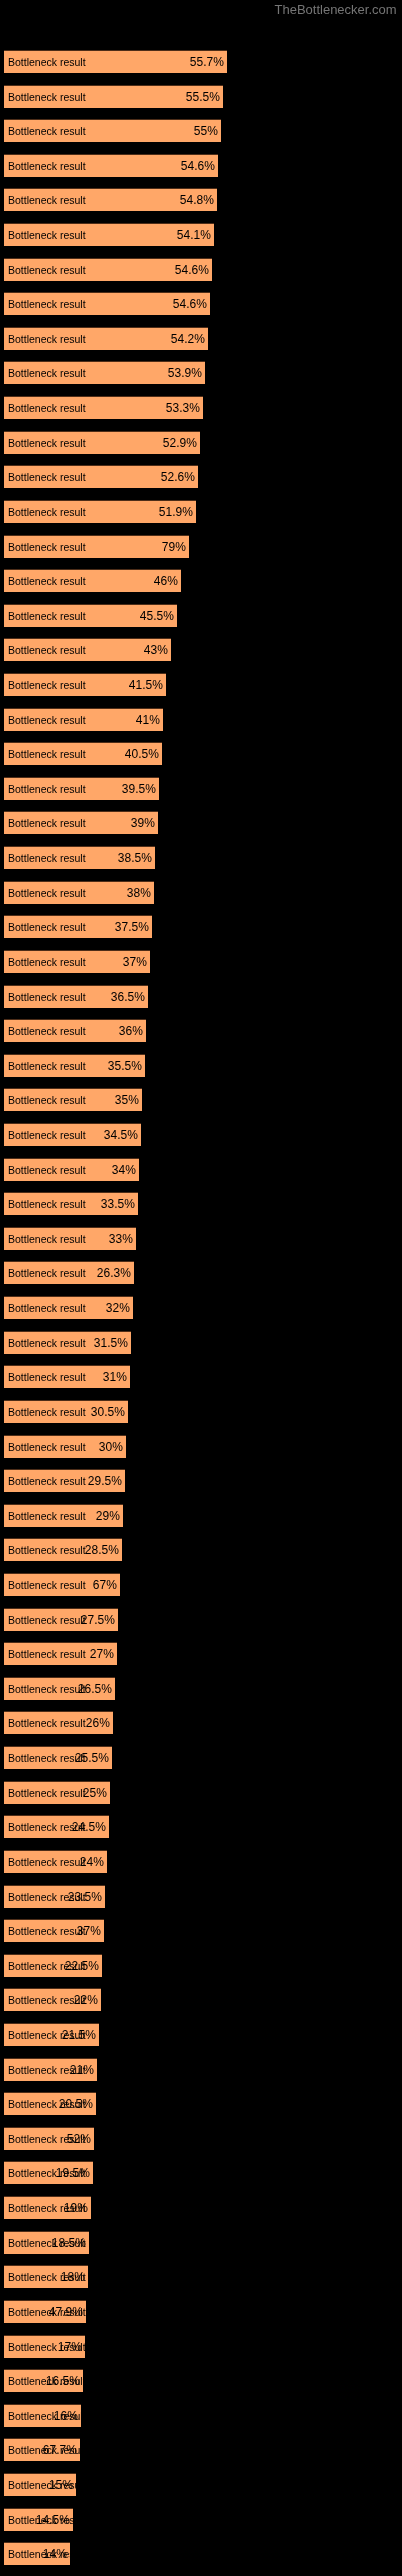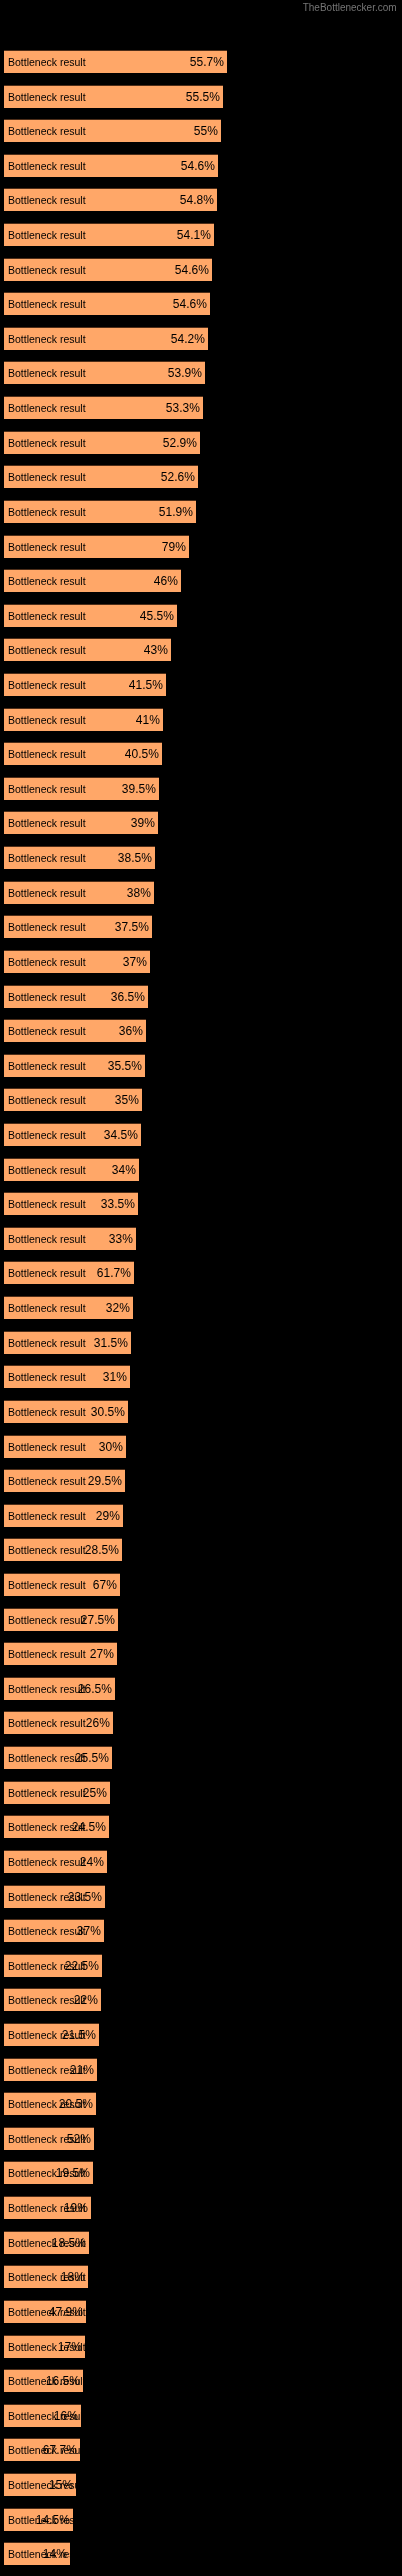--- a/index.html
+++ b/index.html
@@ -12,21 +12,21 @@
     height: 2576px;
     position: relative;
     font-family: "Liberation Sans", sans-serif;
     overflow: hidden;
   }
   #site-title {
     position: absolute;
     top: 1.6px;
     right: 6.4px;
     color: #757575;
-    font-size: 10px;
+    font-size: 13px;
     font-family: "Liberation Sans", sans-serif;
     letter-spacing: 0px;
     white-space: nowrap;
   }
   #chart {
     position: absolute;
     top: 0;
     left: 0;
     width: 403px;
     height: 2576px;
@@ -280,21 +280,21 @@
     </div>
     <div class="bar-row" style="top: 1227px; width: 132px;">
       <div class="bar" style="width: 132px; background: rgb(255, 167, 104); border-top-color: rgb(77, 45, 24);">
         <span class="bar-label">Bottleneck result</span>
         <span class="bar-value">33%</span>
       </div>
     </div>
     <div class="bar-row" style="top: 1261px; width: 130px;">
       <div class="bar" style="width: 130px; background: rgb(255, 167, 104); border-top-color: rgb(77, 45, 24);">
         <span class="bar-label">Bottleneck result</span>
-        <span class="bar-value">61.7%</span>
+        <span class="bar-value">26.3%</span>
       </div>
     </div>
     <div class="bar-row" style="top: 1296px; width: 129px;">
       <div class="bar" style="width: 129px; background: rgb(255, 167, 104); border-top-color: rgb(77, 45, 24);">
         <span class="bar-label">Bottleneck result</span>
         <span class="bar-value">32%</span>
       </div>
     </div>
     <div class="bar-row" style="top: 1331px; width: 127px;">
       <div class="bar" style="width: 127px; background: rgb(255, 167, 104); border-top-color: rgb(77, 45, 24);">

